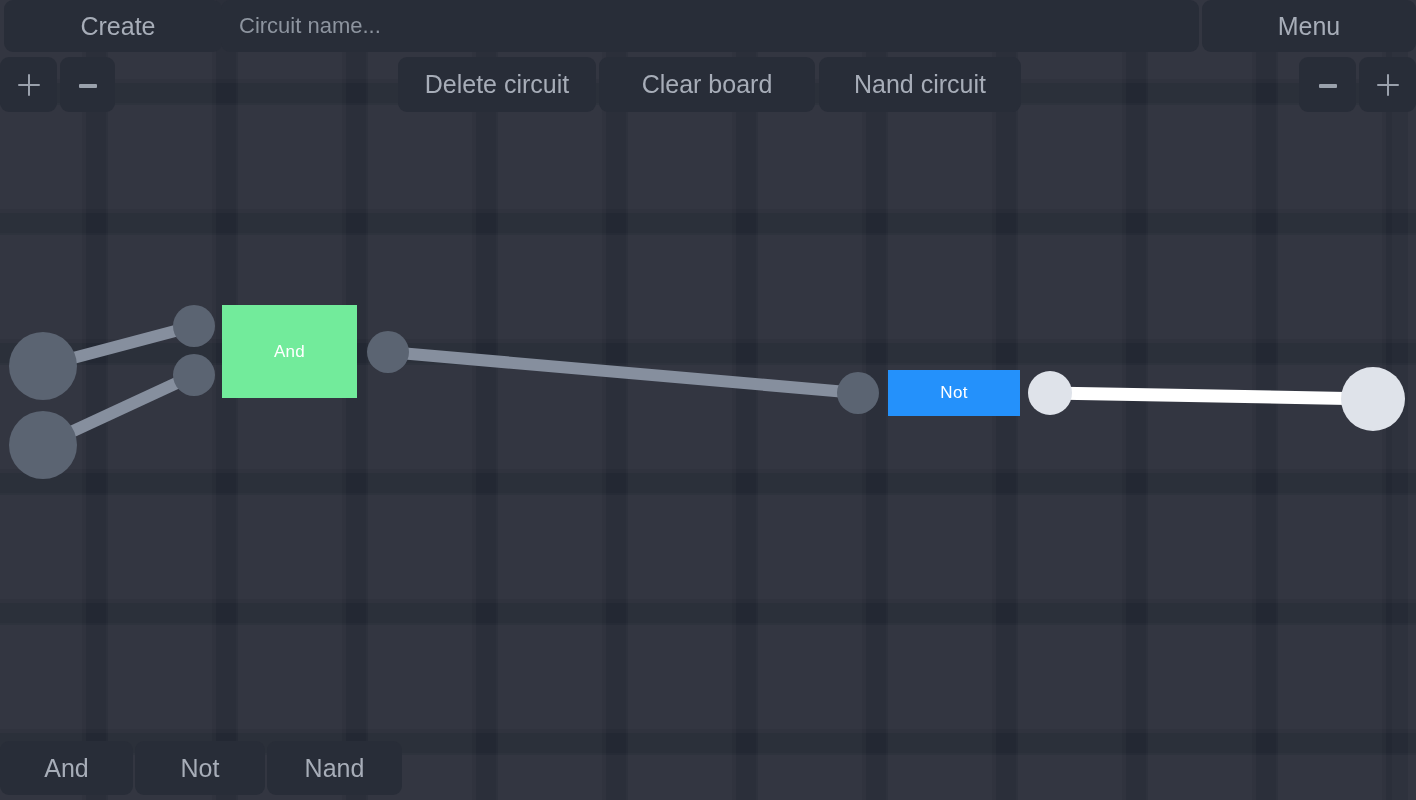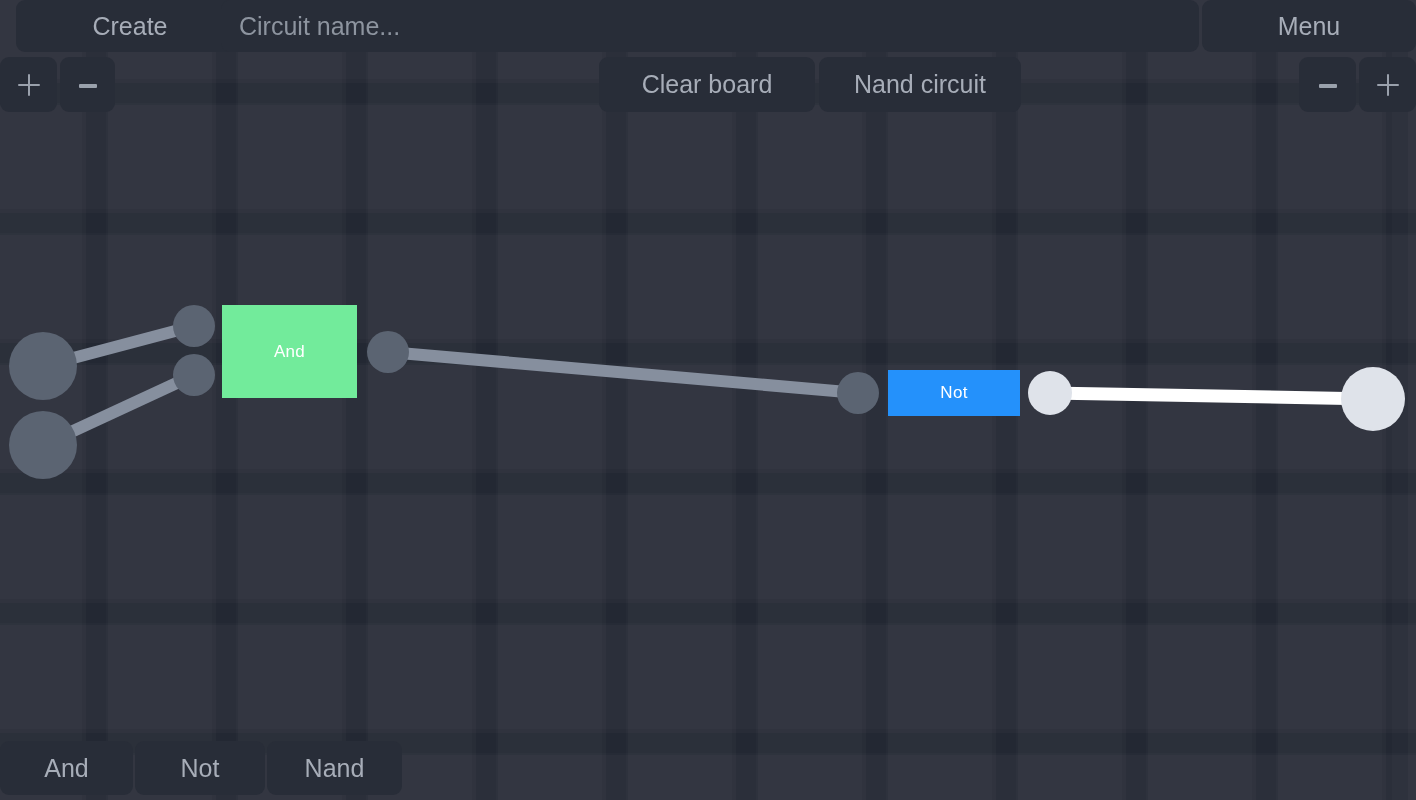--- a/index.html
+++ b/index.html
@@ -79,26 +79,26 @@
     font-family: "Liberation Sans", sans-serif;
     font-size: 25px;
     font-weight: 300;
     display: flex;
     align-items: center;
     justify-content: center;
     cursor: pointer;
     white-space: nowrap;
   }
 
-  #create-btn   { left: 16px;    top: 0; width: 218px; height: 52px; padding-left: 10px; }
+  #create-btn   { left: 4px;    top: 0; width: 218px; height: 52px; padding-left: 10px; }
   #name-input   {
     position: absolute; left: 221px; top: 0; width: 978px; height: 52px;
     background: #282d38; border: none; border-radius: 9px;
     color: #cfd4dc; font-family: "Liberation Sans", sans-serif;
-    font-size: 25px; font-weight: 300; padding: 0 18px;
+    font-size: 22px; font-weight: 300; padding: 0 18px;
     outline: none;
   }
   #name-input::placeholder { color: #8d949f; }
   #menu-btn     { left: 1202px; top: 0; width: 214px; height: 52px; text-align: right; }
 
   #zoom-in-btn  { left: 0;    top: 0; width: 57px;  height: 55px; font-size: 26px; }
   #zoom-out-btn { left: 60px; top: 0; width: 55px;  height: 55px; font-size: 26px; }
   #delete-circuit-btn { left: 398px; top: 0; width: 198px; height: 55px; }
   #clear-board-btn    { left: 599px; top: 0; width: 216px; height: 55px; }
   #open-circuit-btn   { left: 819px; top: 0; width: 202px; height: 55px; }
@@ -182,20 +182,21 @@
     <button class="tbtn" id="menu-btn">Menu</button>
   </div>
 
   <div class="topbar" id="row2">
     <button class="tbtn" id="zoom-in-btn">
       <span class="glyph plus"></span>
     </button>
     <button class="tbtn" id="zoom-out-btn">
       <span class="glyph minus"></span>
     </button>
+    <button class="tbtn" id="delete-circuit-btn">Delete circuit</button>
     <button class="tbtn" id="clear-board-btn">Clear board</button>
     <button class="tbtn" id="open-circuit-btn">Nand circuit</button>
     <button class="tbtn" id="scale-down-btn">
       <span class="glyph minus"></span>
     </button>
     <button class="tbtn" id="scale-up-btn">
       <span class="glyph plus"></span>
     </button>
   </div>
 

